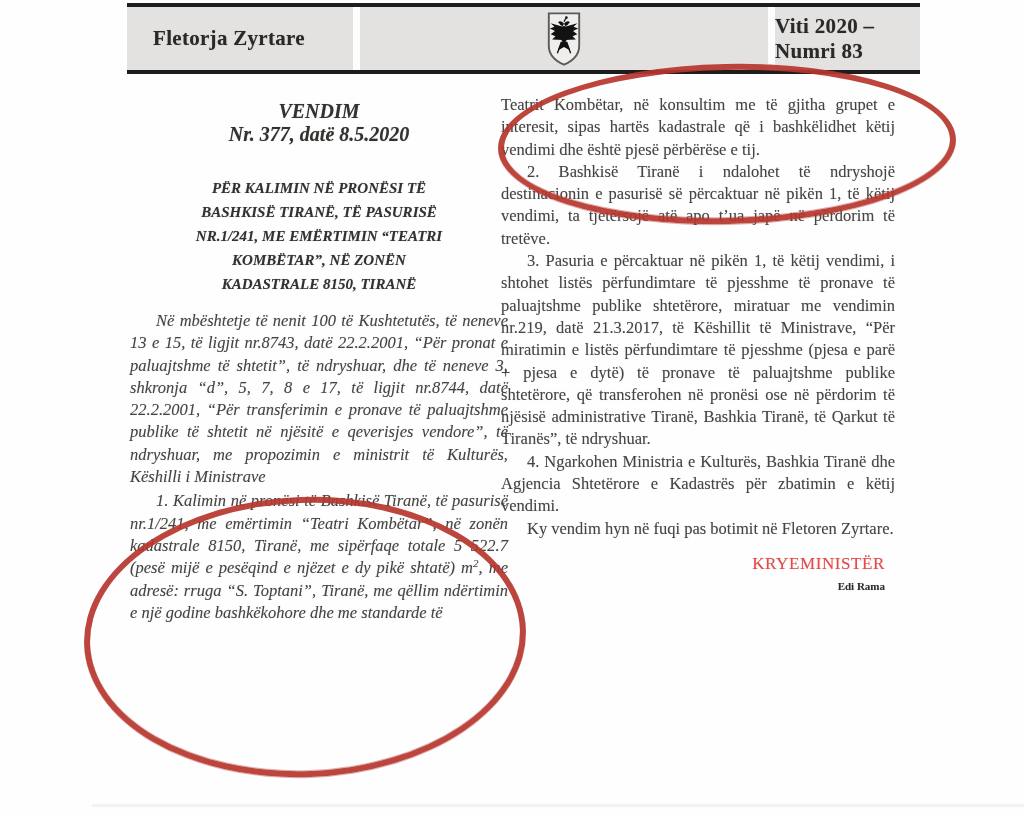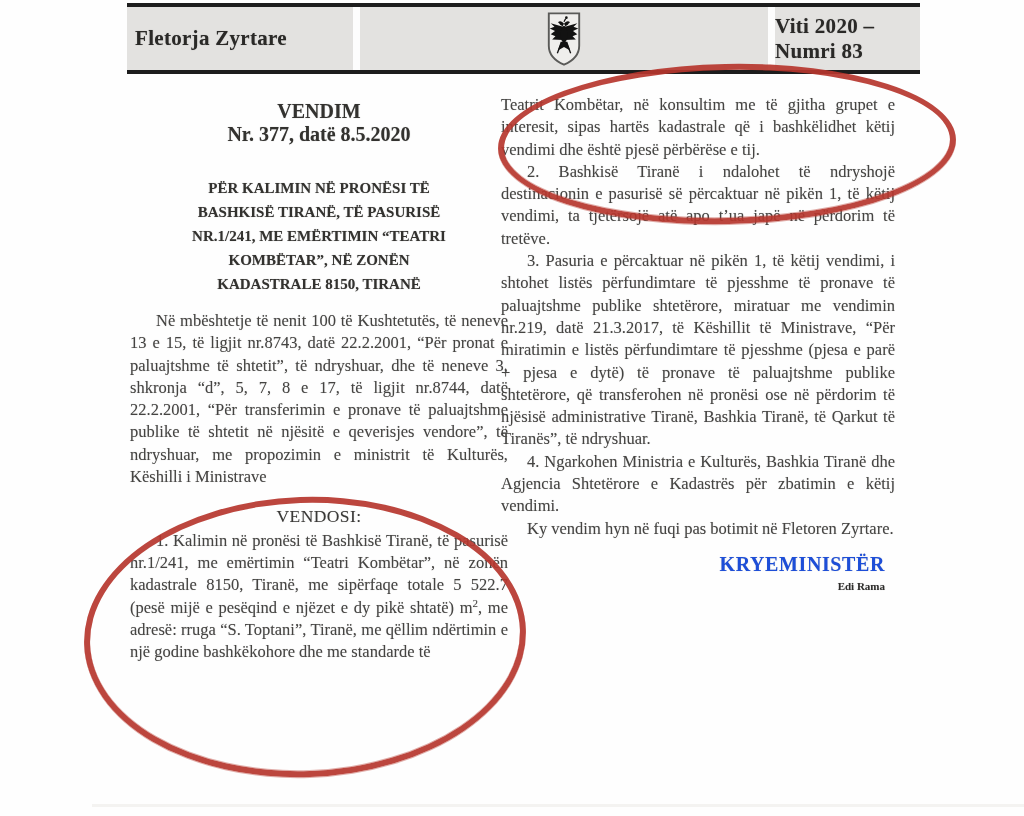--- a/index.html
+++ b/index.html
@@ -10,51 +10,51 @@
     font-family:"Liberation Serif","DejaVu Serif",serif;
     color:#454442;
   }
   
   .gz-header {
     position:absolute; left:127px; top:3px; width:793px; height:71px;
     background:#e3e2e0;
     border-top:4px solid #1d1d1d; border-bottom:4px solid #1d1d1d;
   }
   .gz-header .cell { position:absolute; top:0; bottom:0; display:flex; align-items:center; }
-  .cell-left  { left:0;   width:226px; padding-left:8px; }
+  .cell-left  { left:0;   width:226px; padding-left:26px; }
   .cell-mid   { left:233px; width:408px; justify-content:center; }
   .cell-right { left:648px; right:0; justify-content:center;border-radius:9px; }
   .vdivider { position:absolute; top:0; bottom:0; width:7px; background:#fdfdfd; }
   .vd1 { left:226px; } .vd2 { left:641px; }
   .gz-header .masthead {
     font-size:21px; font-weight:bold; color:#2a2927; letter-spacing:.3px;
     text-shadow:0 0 1px rgba(50,50,50,.35);
   }
   .emblem-svg { display:block; }
   
   .col { position:absolute; font-size:16.5px; line-height:22.3px; text-align:justify;
          text-shadow:0 0 1px rgba(80,80,80,.3); }
-  .col-left  { left:130px; top:100px; width:378px; }
+  .col-left  { left:130px; top:100px; width:378px;font-style:italic; }
   .col-right { left:501px; top:94px;  width:394px; }
   .center { text-align:center; }
   .doc-kind, .doc-num { font-weight:bold; font-size:20px; line-height:23px; color:#33322f;
          text-shadow:0 0 1px rgba(40,40,40,.35); }
   .doc-title {
     margin-top:30px; font-weight:bold; font-size:15px; line-height:24px;
     color:#33322f; white-space:pre-line; text-align:center;
     text-shadow:0 0 1px rgba(40,40,40,.35);
   }
   .para { text-indent:26px; }
   .preamble { margin-top:14px; }
   .vendosi { margin-top:17px; font-size:17.5px; letter-spacing:.4px; color:#3a3937; }
   .point1 { margin-top:2px; }
   .noindent { text-indent:0; }
   sup { font-size:11px; line-height:0; }
   .signature { margin-top:13px; text-align:right; padding-right:10px; }
-  .sig-title { font-size:20px; letter-spacing:.6px; color:#1d4ed8;font-weight:bold; }
+  .sig-title { font-size:17px; letter-spacing:.6px; color:#ef4444; }
   .sig-name  { font-size:11px; font-weight:bold; color:#2e2d2b; }
   
   .red-ellipse {
     position:absolute; border-radius:50%; z-index:6; pointer-events:none;
     border:6px solid rgba(182,54,46,.92);
     box-shadow:0 1px 0 rgba(182,54,46,.4), inset 0 -1px 0 rgba(182,54,46,.4);
   }
   .ellipse-right-top { left:498px; top:64px;  width:458px; height:160px; transform:rotate(-1.2deg); }
   .ellipse-left-bottom { left:84px; top:497px; width:442px; height:280px; transform:rotate(-2deg); }
   
@@ -94,21 +94,20 @@
 
   <div class="col col-left">
     <div class="center doc-kind">VENDIM</div>
     <div class="center doc-num">Nr. 377, datë 8.5.2020</div>
     <div class="doc-title">PËR KALIMIN NË PRONËSI TË
 BASHKISË TIRANË, TË PASURISË
 NR.1/241, ME EMËRTIMIN “TEATRI
 KOMBËTAR”, NË ZONËN
 KADASTRALE 8150, TIRANË</div>
     <div class="para preamble">Në mbështetje të nenit 100 të Kushtetutës, të neneve 13 e 15, të ligjit nr.8743, datë 22.2.2001, “Për pronat e paluajtshme të shtetit”, të ndryshuar, dhe të neneve 3, shkronja “d”, 5, 7, 8 e 17, të ligjit nr.8744, datë 22.2.2001, “Për transferimin e pronave të paluajtshme publike të shtetit në njësitë e qeverisjes vendore”, të ndryshuar, me propozimin e ministrit të Kulturës, Këshilli i Ministrave</div>
-    <div class="center vendosi">VENDOSI:</div>
     <div class="para point1"><span>1. Kalimin në pronësi të Bashkisë Tiranë, të pasurisë nr.1/241, me emërtimin “Teatri Kombëtar”, në zonën kadastrale 8150, Tiranë, me sipërfaqe totale 5 522.7 (pesë mijë e pesëqind e njëzet e dy pikë shtatë) m</span><sup>2</sup><span>, me adresë: rruga “S. Toptani”, Tiranë, me qëllim ndërtimin e një godine bashkëkohore dhe me standarde të</span></div>
   </div>
 
   <div class="col col-right">
     <div class="para noindent">Teatrit Kombëtar, në konsultim me të gjitha grupet e interesit, sipas hartës kadastrale që i bashkëlidhet këtij vendimi dhe është pjesë përbërëse e tij.</div>
     <div class="para">2. Bashkisë Tiranë i ndalohet të ndryshojë destinacionin e pasurisë së përcaktuar në pikën 1, të këtij vendimi, ta tjetërsojë atë apo t’ua japë në përdorim të tretëve.</div>
     <div class="para">3. Pasuria e përcaktuar në pikën 1, të këtij vendimi, i shtohet listës përfundimtare të pjesshme të pronave të paluajtshme publike shtetërore, miratuar me vendimin nr.219, datë 21.3.2017, të Këshillit të Ministrave, “Për miratimin e listës përfundimtare të pjesshme (pjesa e parë + pjesa e dytë) të pronave të paluajtshme publike shtetërore, që transferohen në pronësi ose në përdorim të njësisë administrative Tiranë, Bashkia Tiranë, të Qarkut të Tiranës”, të ndryshuar.</div>
     <div class="para">4. Ngarkohen Ministria e Kulturës, Bashkia Tiranë dhe Agjencia Shtetërore e Kadastrës për zbatimin e këtij vendimi.</div>
     <div class="para">Ky vendim hyn në fuqi pas botimit në Fletoren Zyrtare.</div>
     <div class="signature">

